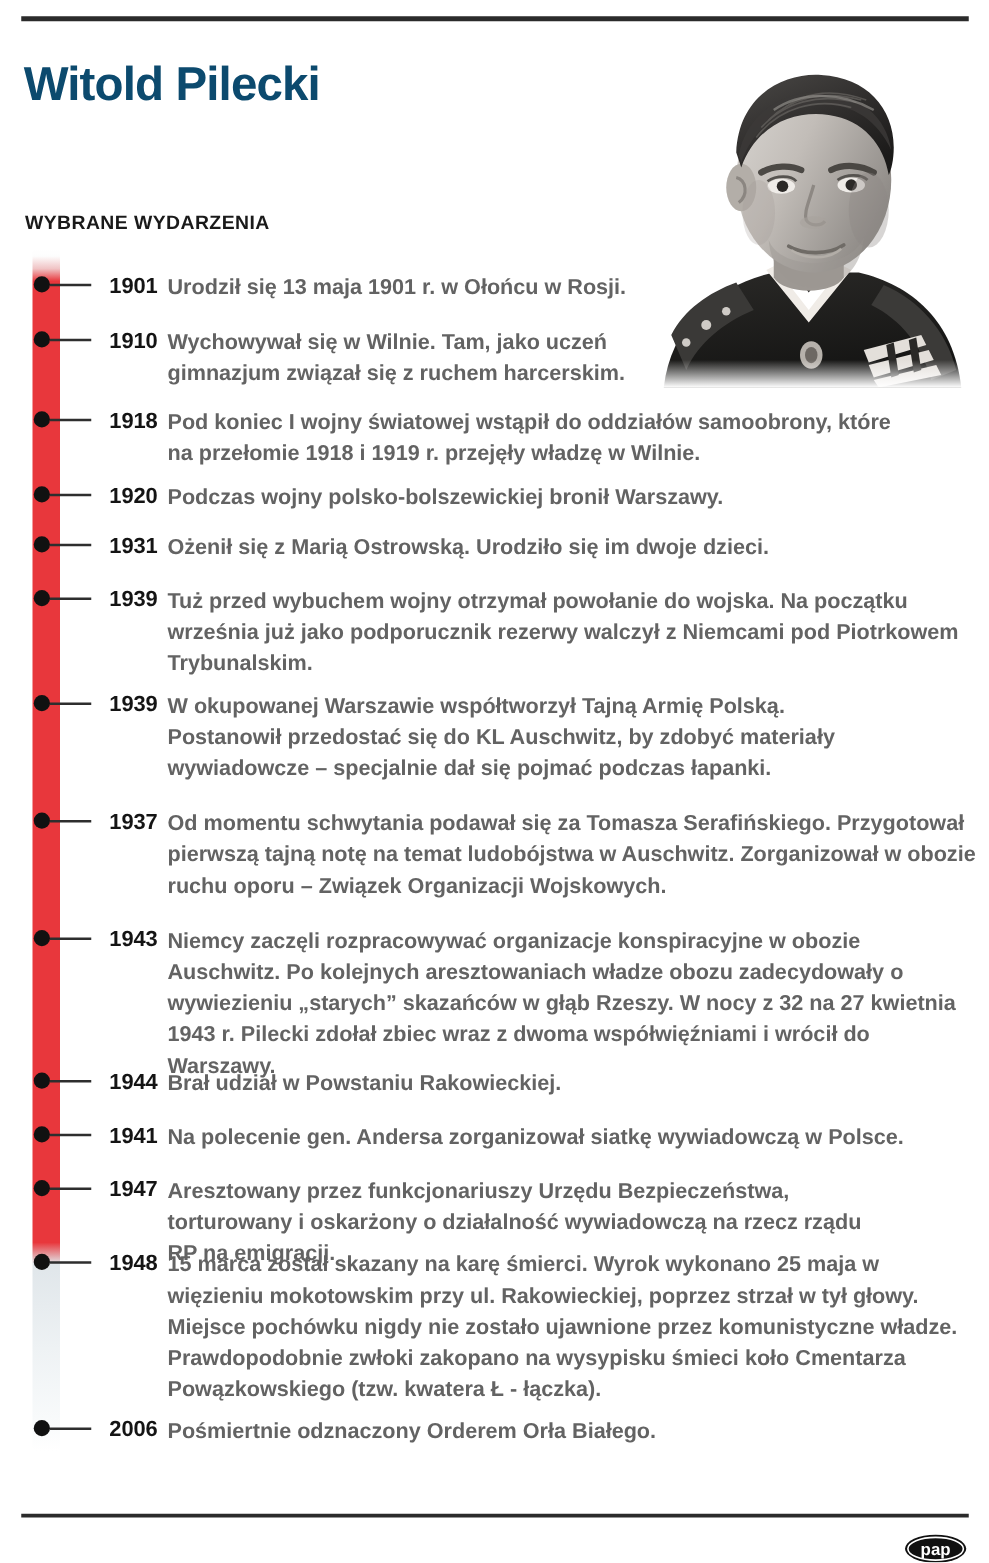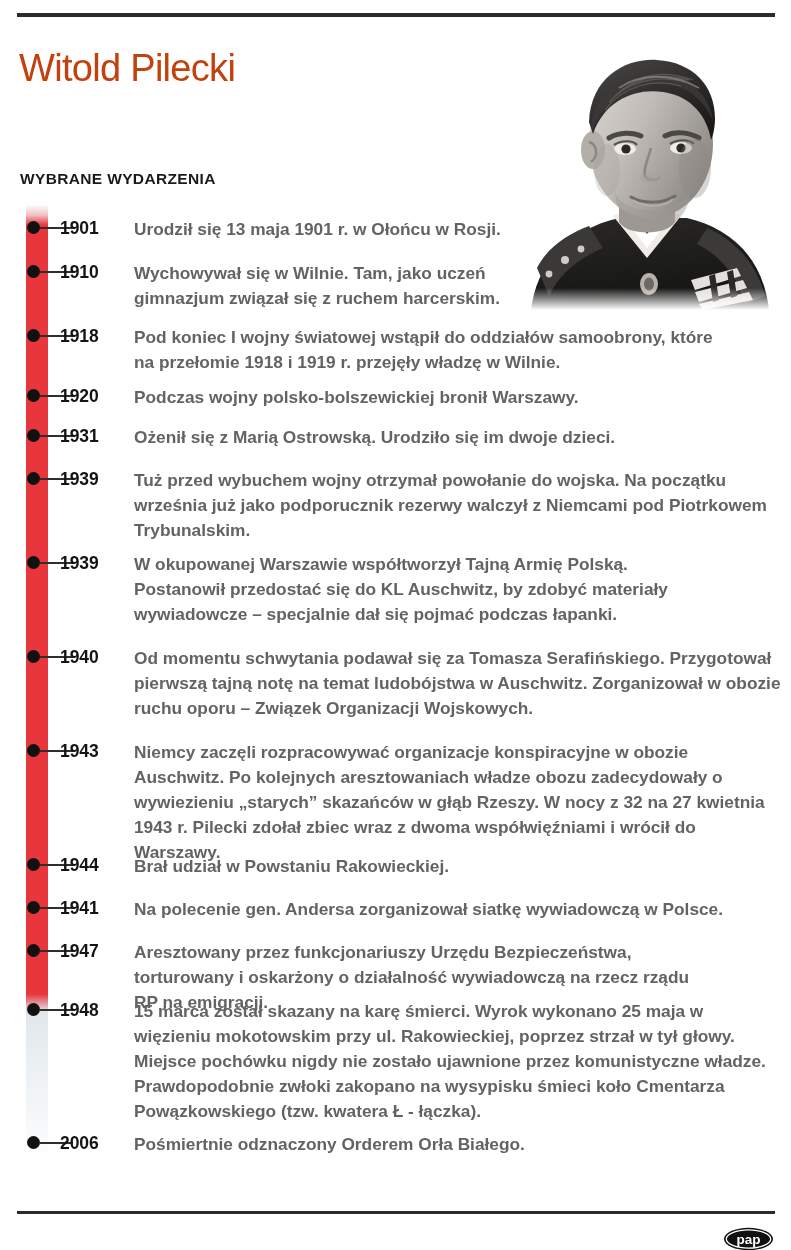--- a/index.html
+++ b/index.html
@@ -36,23 +36,23 @@
     height: 3px;
     background: #2b2b2b;
   }
 
   
   .title {
     position: absolute;
     left: 19px;
     top: 24px;
     font-size: 38px;
-    font-weight: normal;
+    font-weight: bold;
     letter-spacing: -0.7px;
-    color: #c2410c;
+    color: #0c4a6e;
     line-height: 1.05;
   }
   .subtitle {
     position: absolute;
     left: 20px;
     top: 73px;
     width: 510px;
     font-size: 17.5px;
     line-height: 24.5px;
     color: #5d5d5d;
@@ -115,21 +115,21 @@
     position: absolute;
     left: 40px;
     width: 33px;
     height: 2px;
     background: #2e2e2e;
   }
   .year {
     position: absolute;
     left: 60px;
     width: 66px;
-    text-align: left;
+    text-align: right;
     font-size: 17.5px;
     font-weight: bold;
     color: #141414;
     letter-spacing: -0.1px;
   }
   .etext {
     position: absolute;
     left: 134px;
     width: 648px;
     font-size: 17.3px;
@@ -314,21 +314,21 @@
   <div class="entry">
     <span class="dot" style="top:556px"></span>
     <span class="connector" style="top:562px"></span>
     <span class="year" style="top:553px">1939</span>
     <span class="etext" style="top:552px;width:540px">W okupowanej Warszawie współtworzył Tajną Armię Polską. Postanowił przedostać się do KL Auschwitz, by zdobyć materiały wywiadowcze – specjalnie dał się pojmać podczas łapanki.</span>
   </div>
 
   <div class="entry">
     <span class="dot" style="top:650px"></span>
     <span class="connector" style="top:656px"></span>
-    <span class="year" style="top:647px">1940</span>
+    <span class="year" style="top:647px">1937</span>
     <span class="etext" style="top:646px;width:648px">Od momentu schwytania podawał się za Tomasza Serafińskiego. Przygotował pierwszą tajną notę na temat ludobójstwa w Auschwitz. Zorganizował w obozie ruchu oporu – Związek Organizacji Wojskowych.</span>
   </div>
 
   <div class="entry">
     <span class="dot" style="top:744px"></span>
     <span class="connector" style="top:750px"></span>
     <span class="year" style="top:741px">1943</span>
     <span class="etext" style="top:740px;width:648px">Niemcy zaczęli rozpracowywać organizacje konspiracyjne w obozie Auschwitz. Po kolejnych aresztowaniach władze obozu zadecydowały o wywiezieniu „starych” skazańców w głąb Rzeszy. W nocy z 32 na 27 kwietnia 1943 r. Pilecki zdołał zbiec wraz z dwoma współwięźniami i wrócił do Warszawy.</span>
   </div>
 

